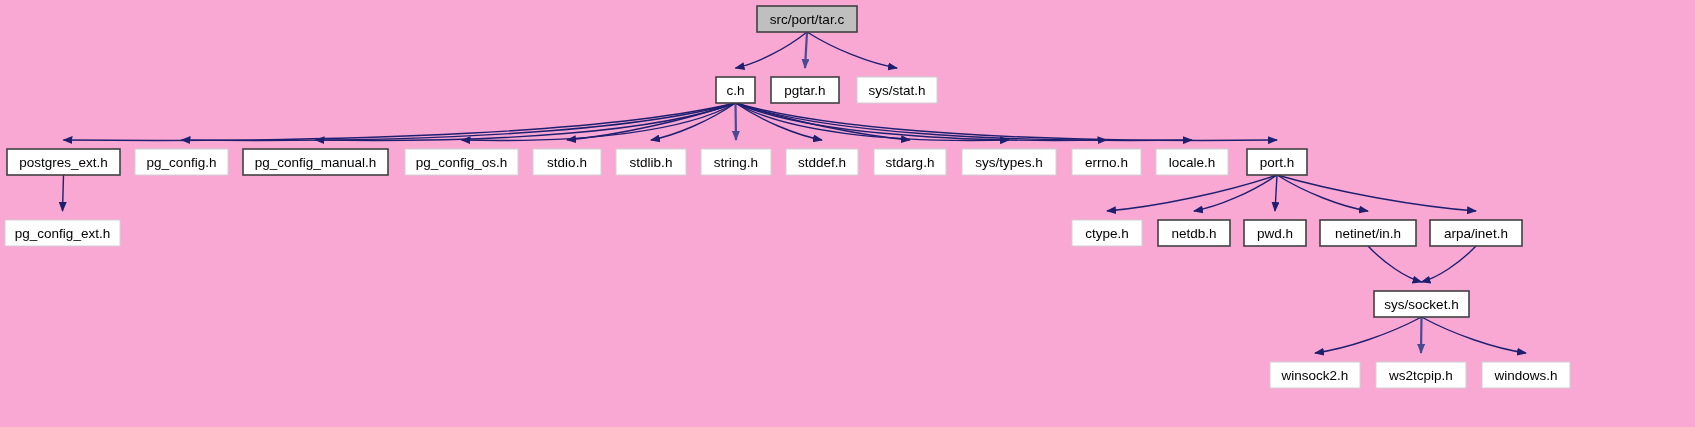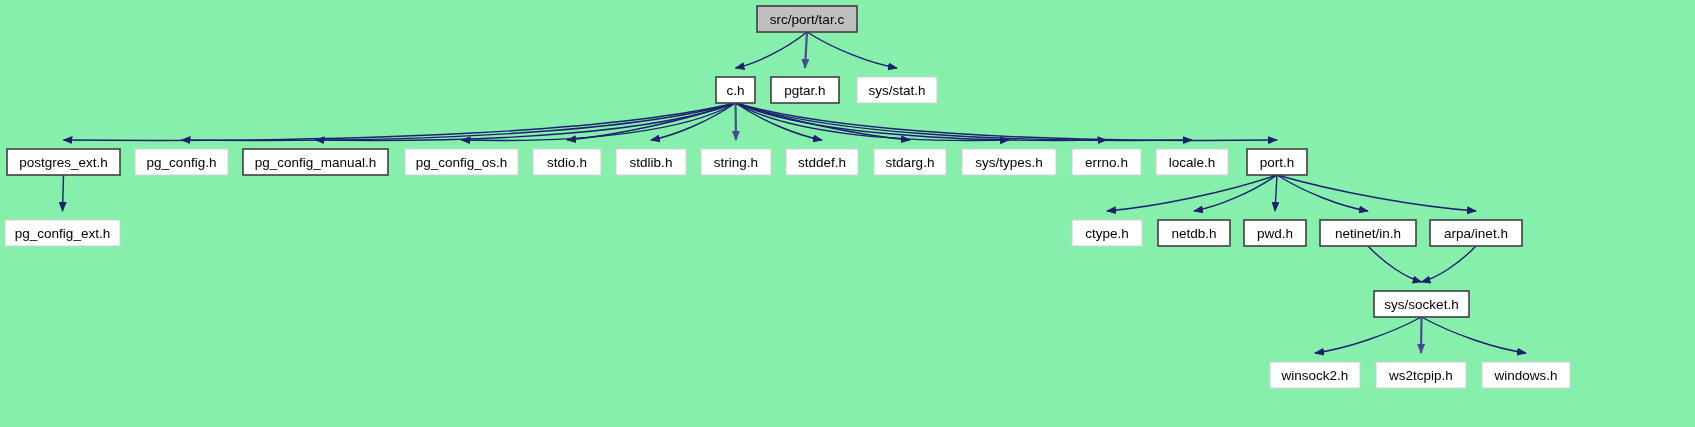--- a/index.html
+++ b/index.html
@@ -7,21 +7,21 @@
     padding: 0;
     background: #ffffff;
   }
   body {
     font-family: "Liberation Sans", sans-serif;
   }
   #graph-wrap {
     position: relative;
     width: 1695px;
     height: 427px;
-    background: #86efac;
+    background: #f9a8d4;
     overflow: hidden;
   }
   svg#dep-graph {
     display: block;
     width: 1695px;
     height: 427px;
   }
   .node-box {
     fill: #ffffff;
     stroke: #d0d0d0;

